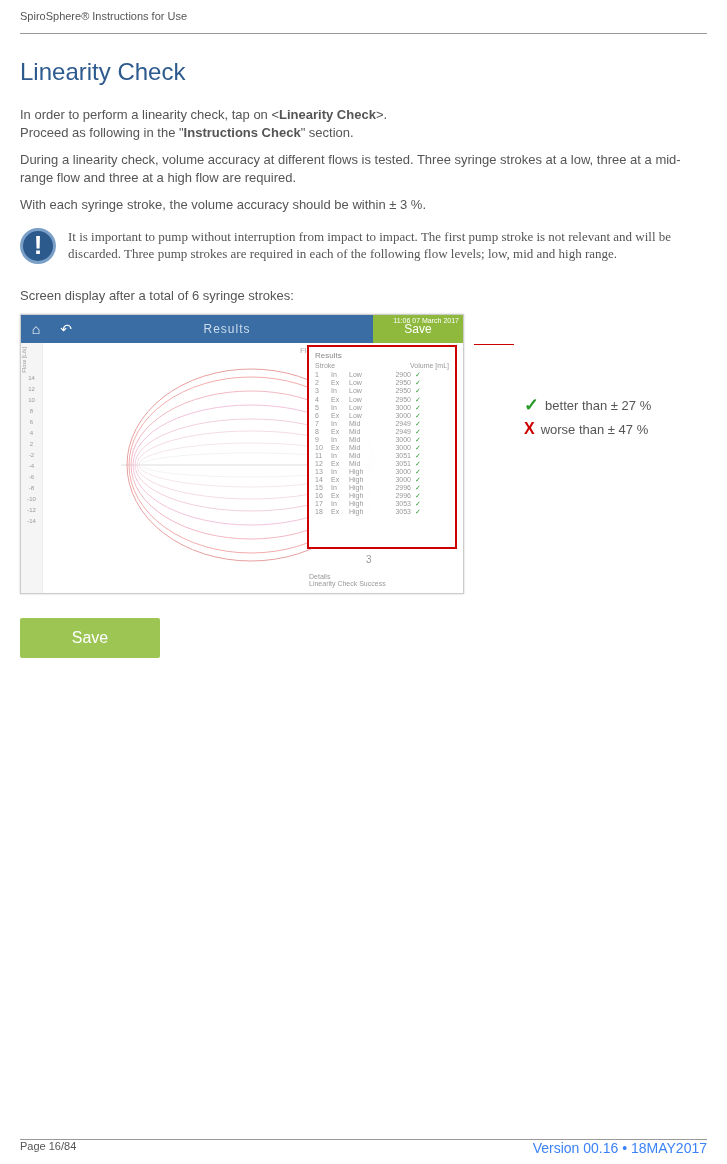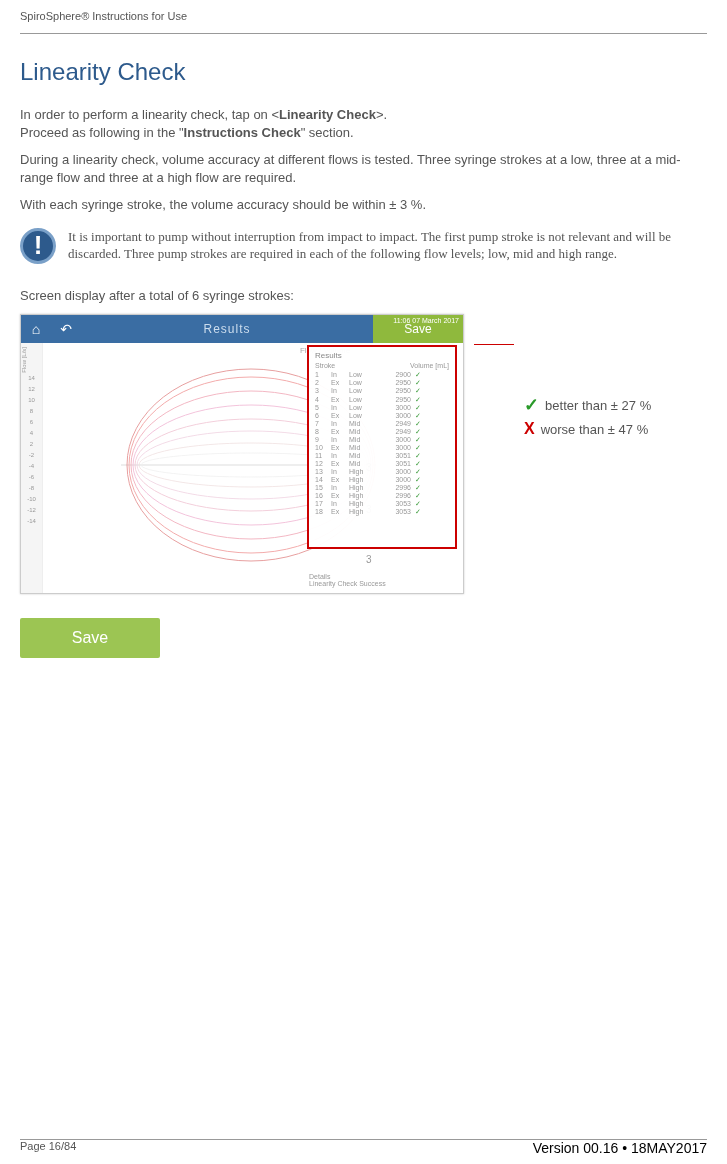--- a/index.html
+++ b/index.html
@@ -93,21 +93,21 @@
     .legend .chk { color:#2a9a2a; font-size:18px; font-weight:bold; }
     .legend .x { color:#c00; font-size:16px; font-weight:bold; }
     .save-row { display:flex; align-items:center; gap:20px; margin-top:10px; }
     .save-btn { width:140px; height:40px; background:#9cc553; display:flex; align-items:center; justify-content:center; color:#fff; font-size:16px; border-radius:2px; }
     .footer {
       position:absolute; bottom:8px; left:20px; right:20px;
       border-top:1px solid #999;
       display:flex; justify-content:space-between;
       font-size:11px; color:#555;
     }
-    .footer-right { color:#000000; font-size:14px;text-align:right; }
+    .footer-right { color:#3b82f6; font-size:14px;text-align:right; }
   </style>
 </head>
 <body>
 
 <div class="doc-header">SpiroSphere® Instructions for Use</div>
 
 <h1>Linearity Check</h1>
 
 <p>
   <span>In order to perform a linearity check, tap on &lt;</span><span class="bold">Linearity Check</span><span>&gt;.</span><br>

